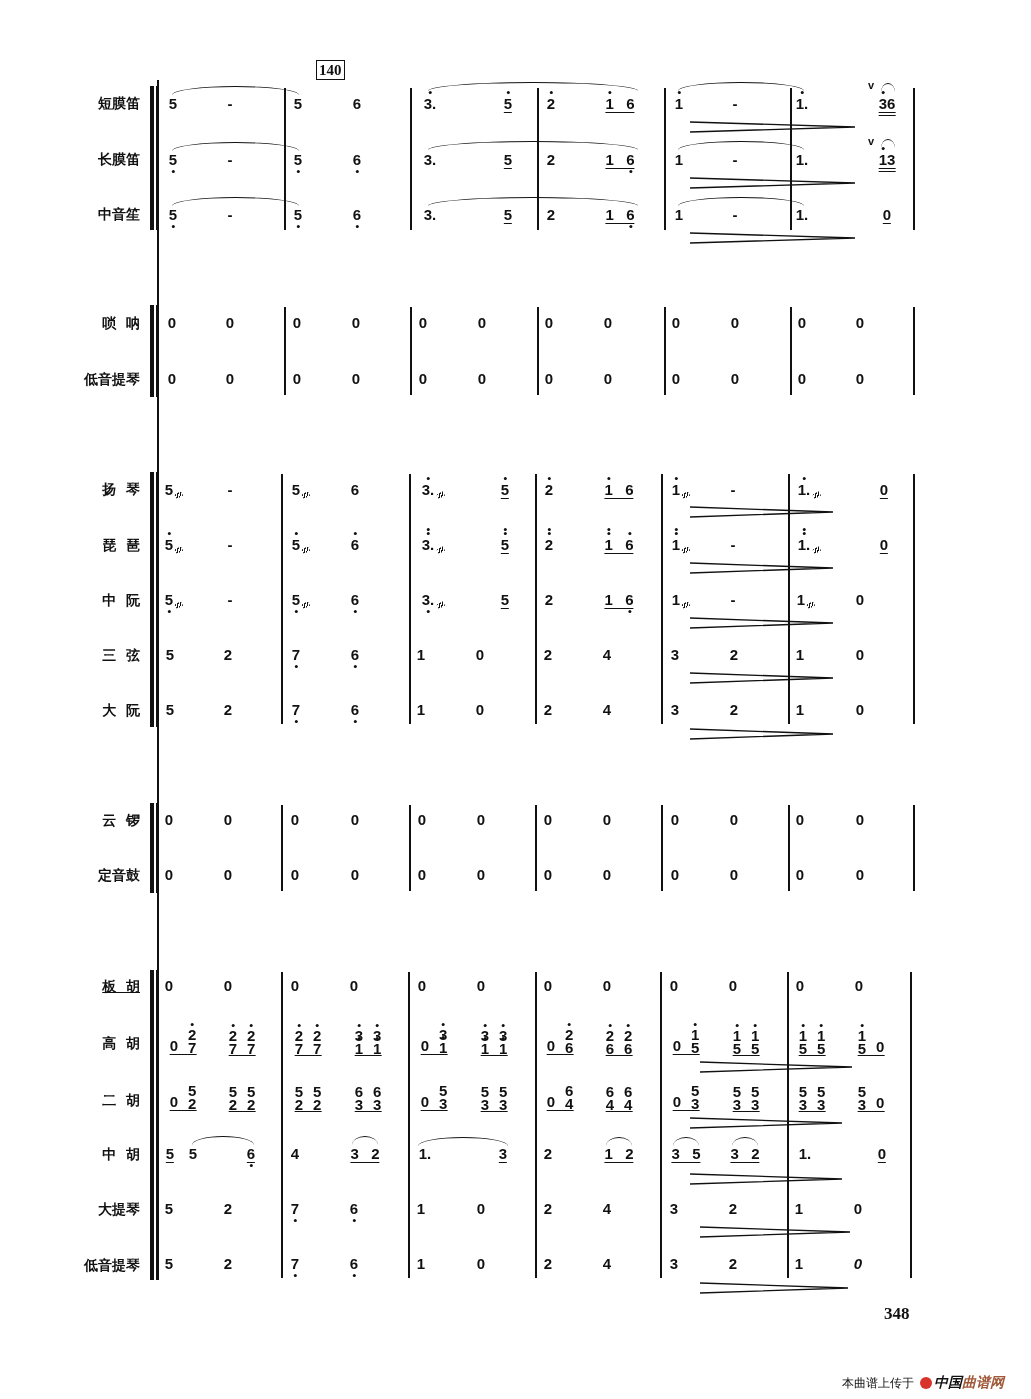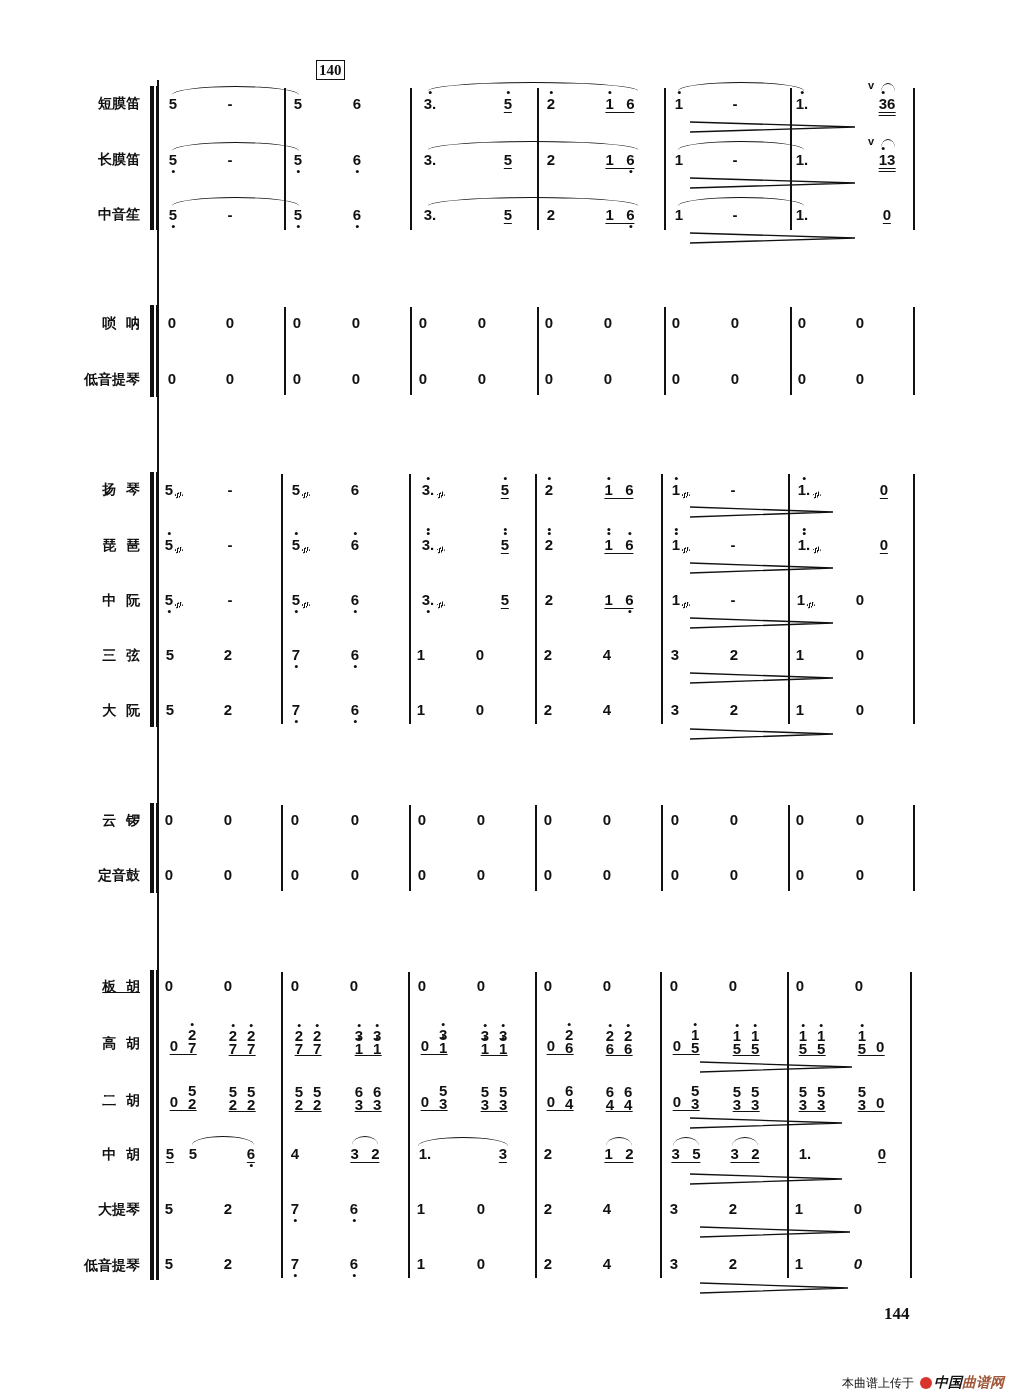--- a/index.html
+++ b/index.html
@@ -616,17 +616,17 @@
   <span class="note" style="left:799px;top:1256px;">1</span>
   <span class="note" style="left:858px;top:1256px;font-style:italic;">0</span>
 </div>
 <svg class="hairpin" style="left:700px;top:1225px;" width="160" height="16">
     <path d="M0 2 L150 7 L0 12" fill="none" stroke="#111" stroke-width="1.3"></path>
   </svg>
 <svg class="hairpin" style="left:700px;top:1281px;" width="160" height="16">
     <path d="M0 2 L148 7 L0 12" fill="none" stroke="#111" stroke-width="1.3"></path>
   </svg>
 
-<div class="page-num" style="left:884px;top:1304px;">144</div>
+<div class="page-num" style="left:884px;top:1304px;">348</div>
 
 <div class="watermark" style="left:842px;top:1374px;">
   <span>本曲谱上传于</span><span class="wm-logo"></span><span class="wm-brand-a">中国</span><span class="wm-brand-b">曲谱网</span>
 </div>
 
 </body></html>

